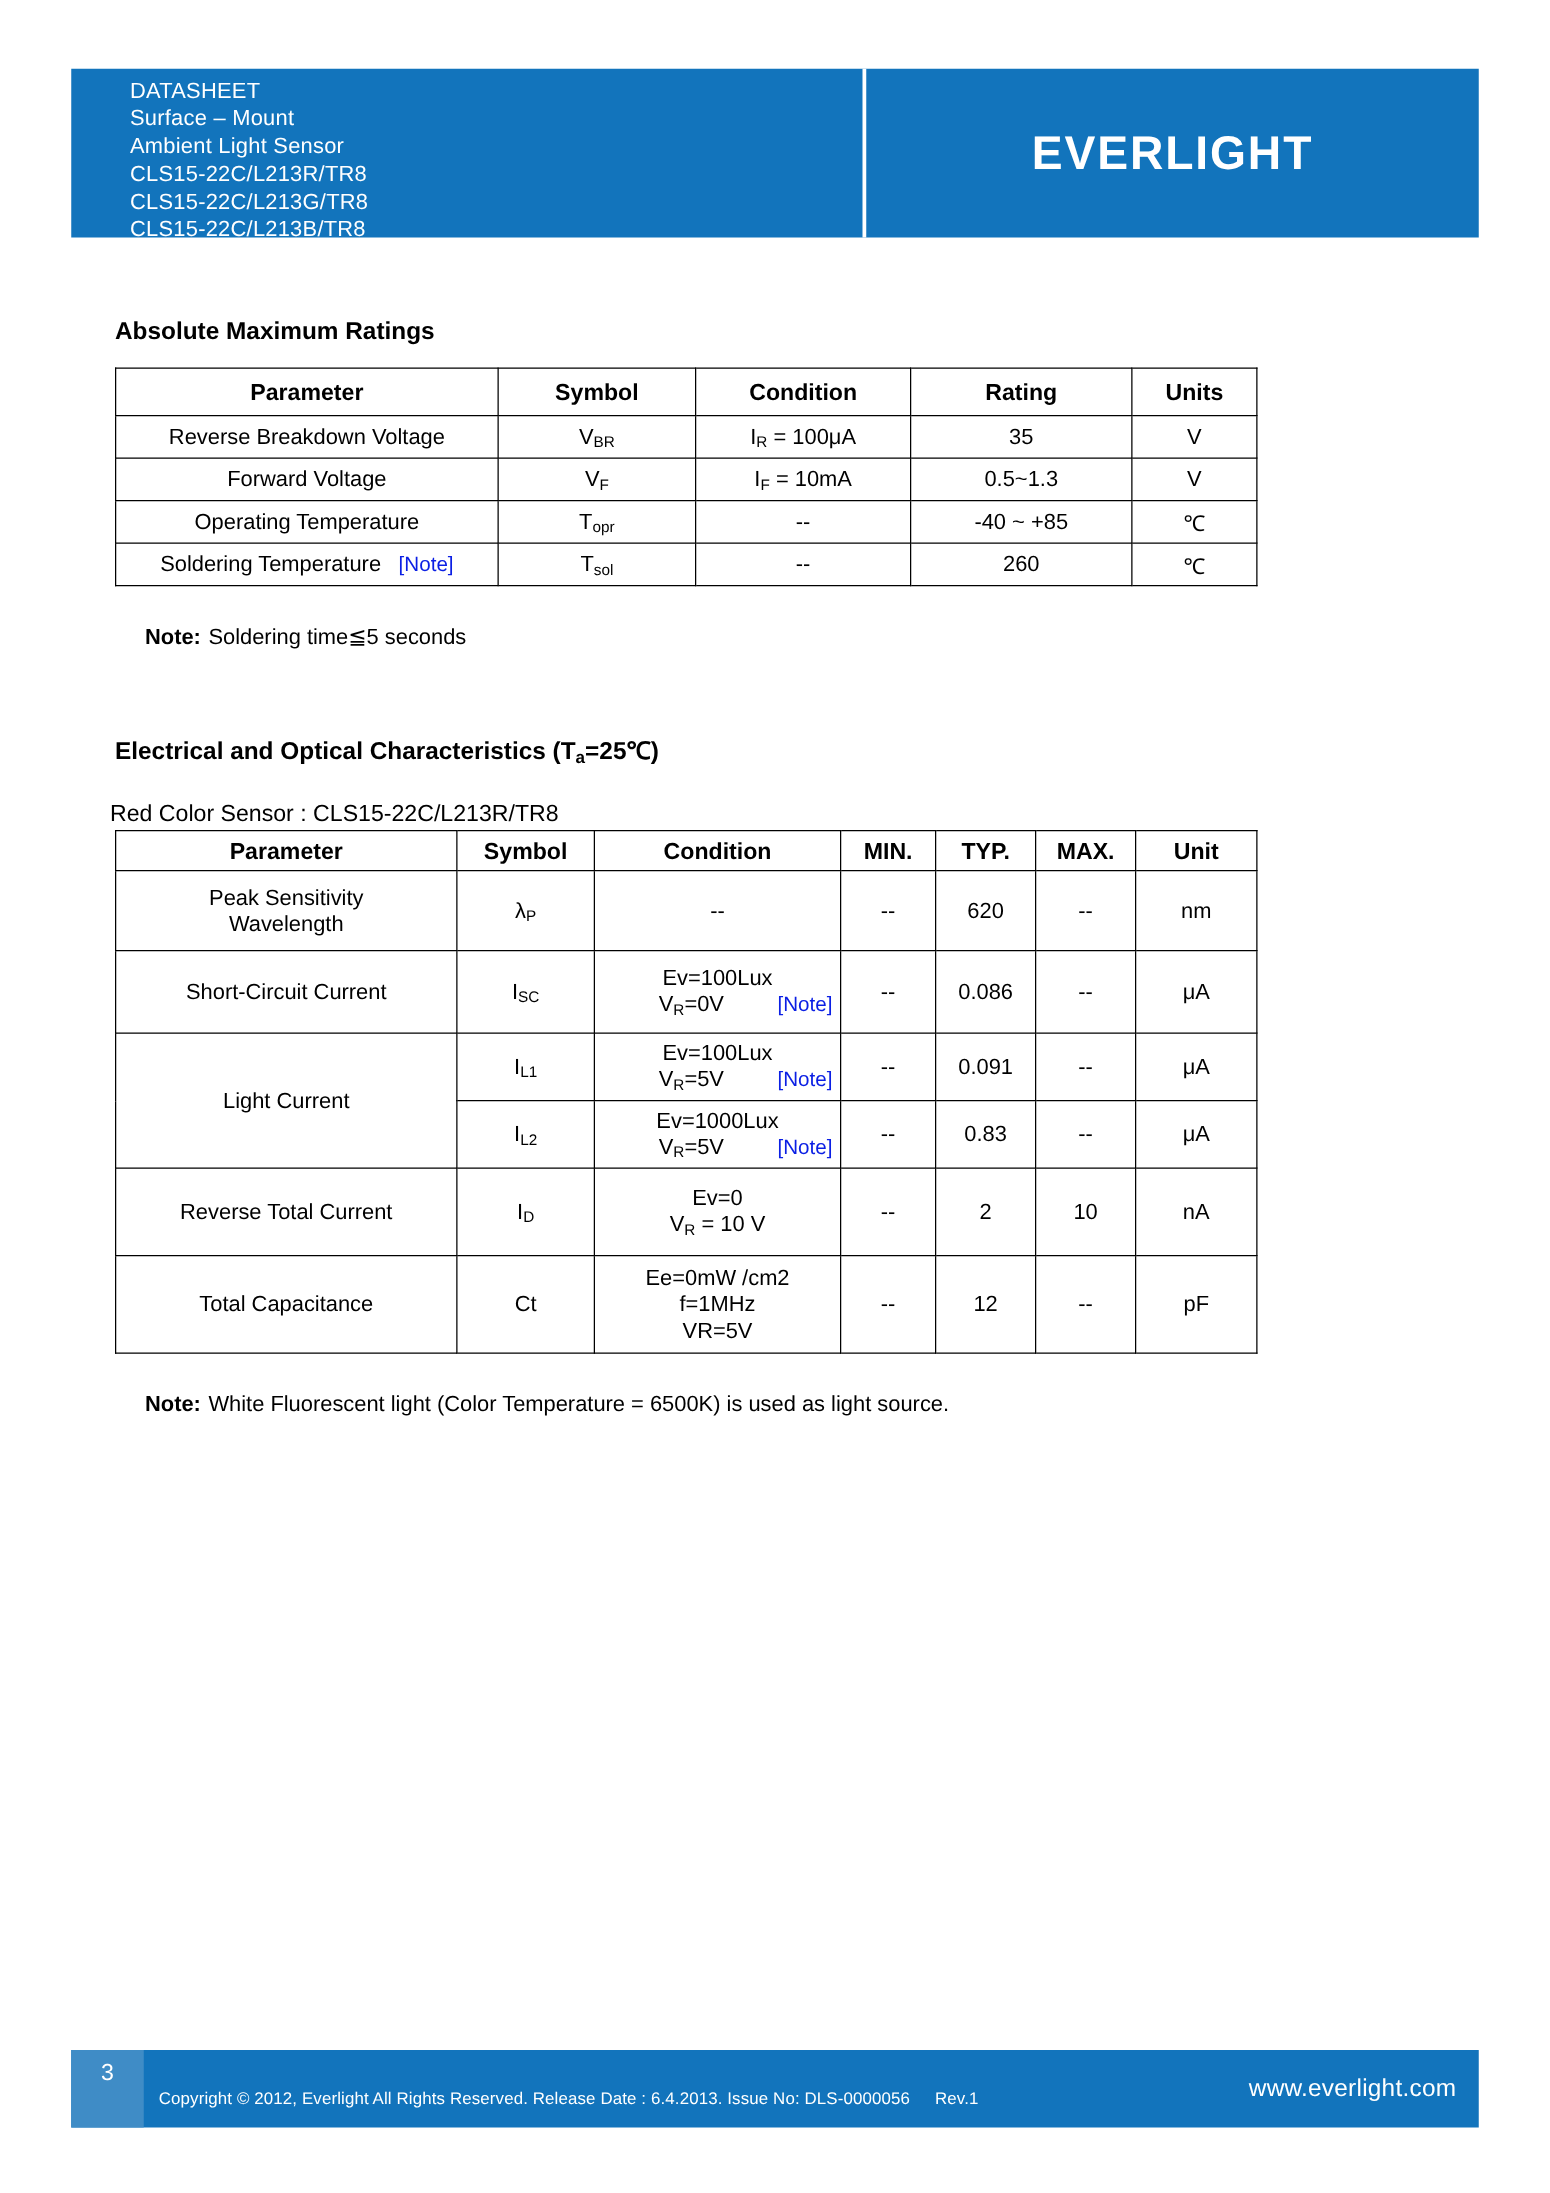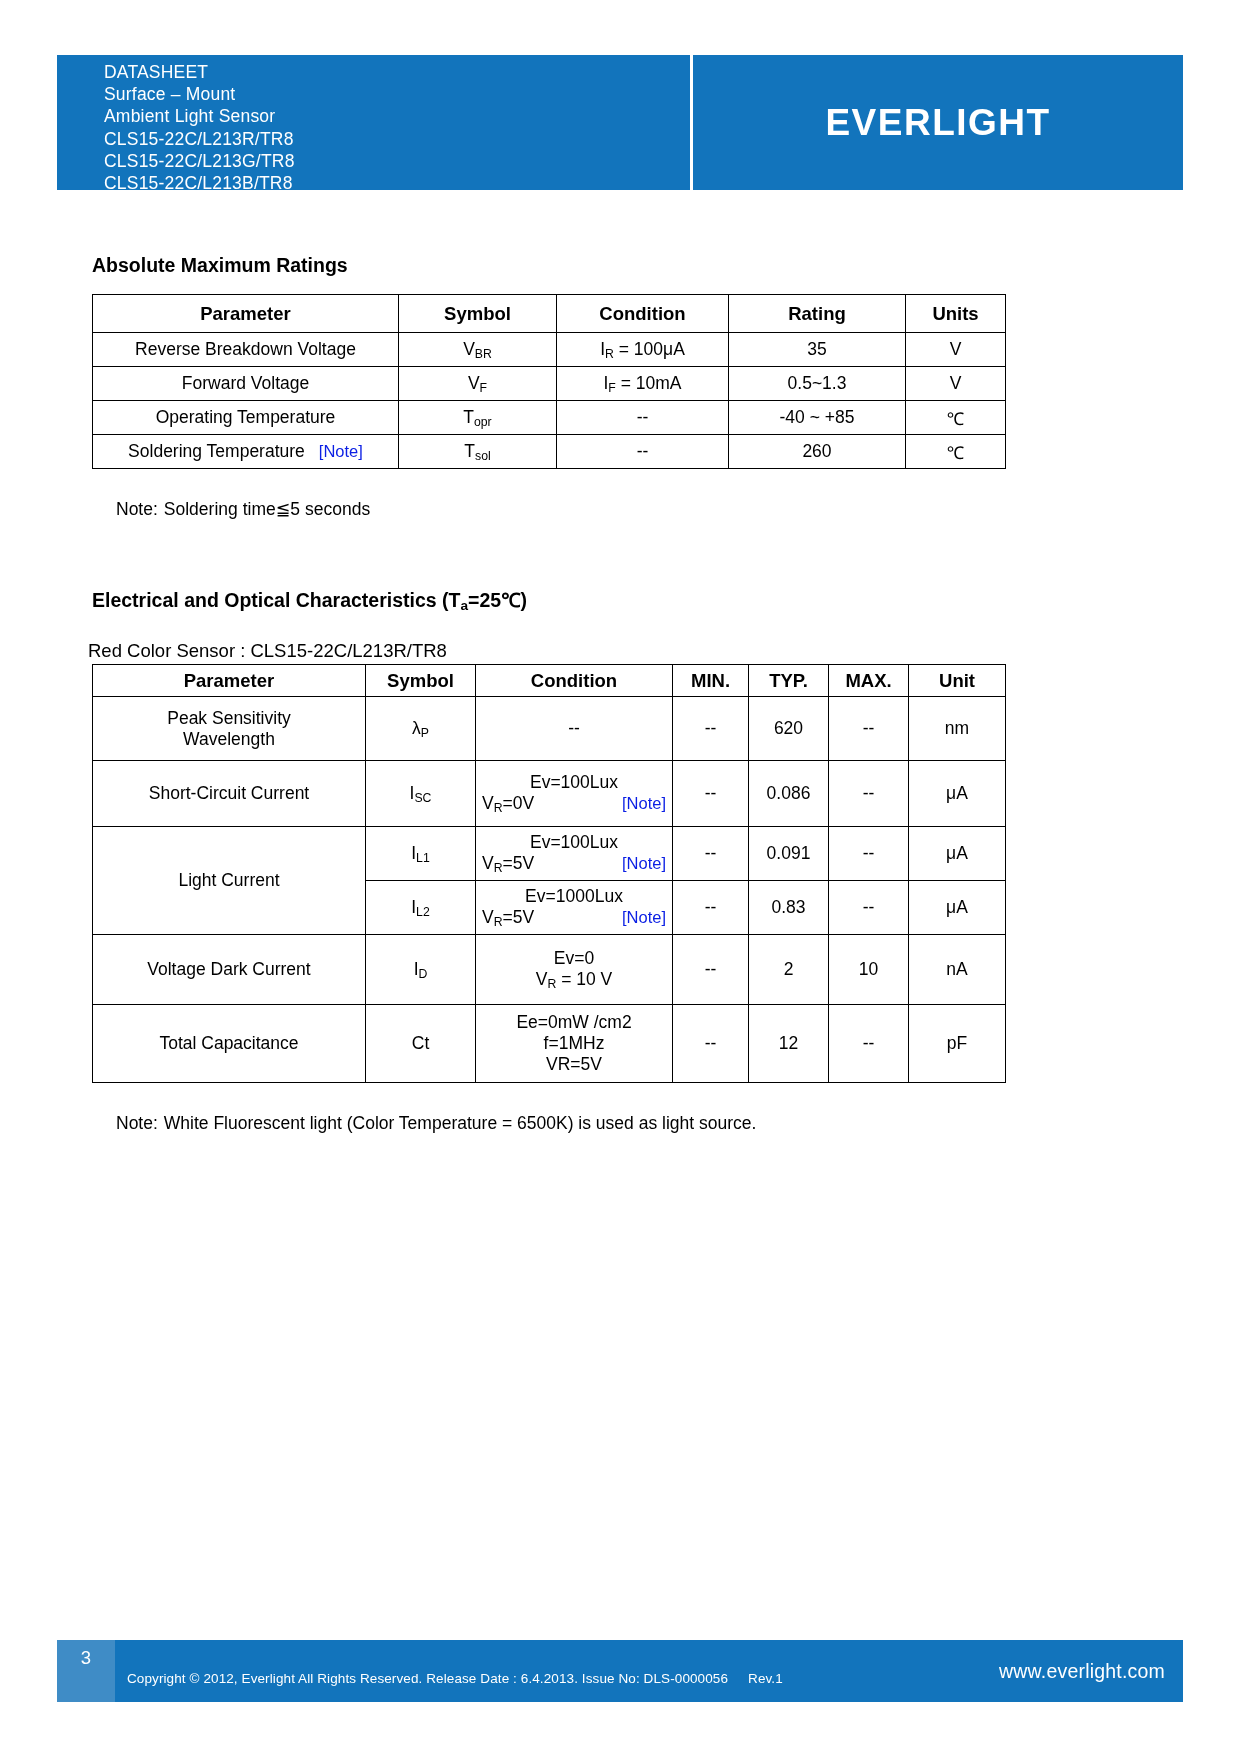--- a/index.html
+++ b/index.html
@@ -34,34 +34,34 @@
   .tbl th, .tbl td { border:1.7px solid #000; text-align:center; font-size:17.5px; padding:3px 6px; overflow:hidden; }
   .tbl th { font-size:18.5px; font-weight:bold; }
   .tbl thead tr th { height:38px; }
   .abs tbody td { height:34px; }
   .sym-cell { font-size:18px; }
 
   .note-link { color:#0B1FE4; text-decoration:none; font-size:16.5px; cursor:pointer; }
   .param-note-cell .note-link { margin-left:14px; }
 
   .note-p { margin:30px 0 0 116px; font-size:17.5px; }
-  .note-p .lbl { font-weight:normal; margin-right:6px; }
+  .note-p .lbl { font-weight:bold; margin-right:6px; }
 
   .elec-title { margin:66px 0 0 92px; font-size:19.5px; font-weight:bold; }
   .elec-sub { margin:27px 0 0 88px; font-size:18.5px; font-weight:normal; }
   table.elec { margin-top:2px; }
   .elec thead tr th { height:32px; }
   tr.r-peak > td { height:64px; }
   tr.r-isc  > td { height:66px; }
   tr.r-il1  > td { height:54px; }
   tr.r-il2  > td { height:54px; }
   tr.r-id   > td { height:70px; }
   tr.r-ct   > td { height:78px; }
   .cond-cell { text-align:left; padding-left:10px; padding-right:6px; }
-  .cond-row2 { display:flex; justify-content:space-between; align-items:baseline; }
+  .cond-row2 { display:flex; justify-content:space-between; align-items:baseline;margin-left:45px; }
 
   
   .bottombar {
     position:absolute; top:1640px; left:57px; right:57px; height:62px;
     background:#1274BC; color:#fff; display:flex; align-items:center;
   }
   .pagenum {
     width:58px; height:62px; background:#3F8CC6;
     display:flex; justify-content:center; align-items:flex-start;
     padding-top:7px; font-size:18.5px;
@@ -225,21 +225,21 @@
               <span><span>V</span><span class="sub">R</span><span>=5V</span></span>
               <a class="note-link">[Note]</a>
             </div>
           </td>
           <td>--</td>
           <td>0.83</td>
           <td>--</td>
           <td>μA</td>
         </tr>
         <tr class="r-id">
-          <td>Voltage Dark Current</td>
+          <td>Reverse Total Current</td>
           <td class="sym-cell"><span>I</span><span class="sub">D</span></td>
           <td class="cond-cell">
             <div>Ev=0</div>
             <div><span>V</span><span class="sub">R</span><span> = 10 V</span></div>
           </td>
           <td>--</td>
           <td>2</td>
           <td>10</td>
           <td>nA</td>
         </tr>

